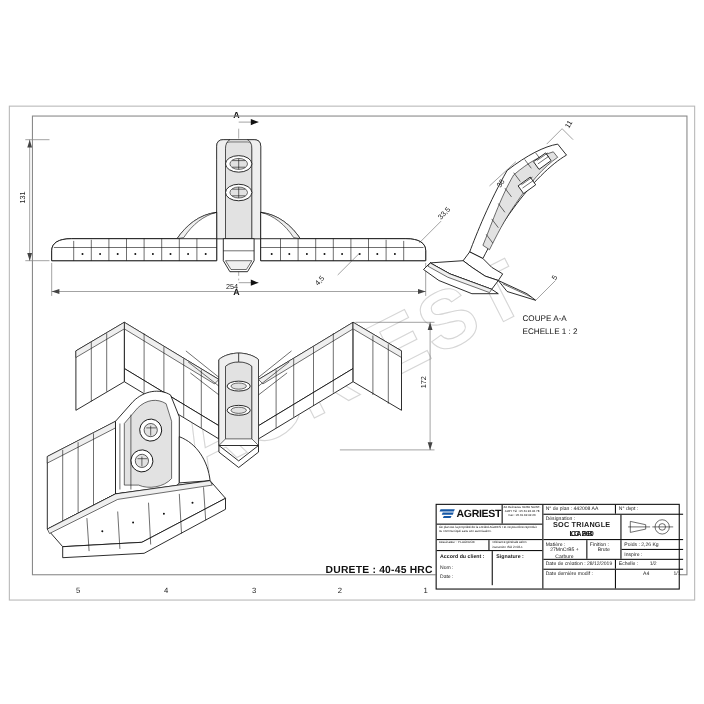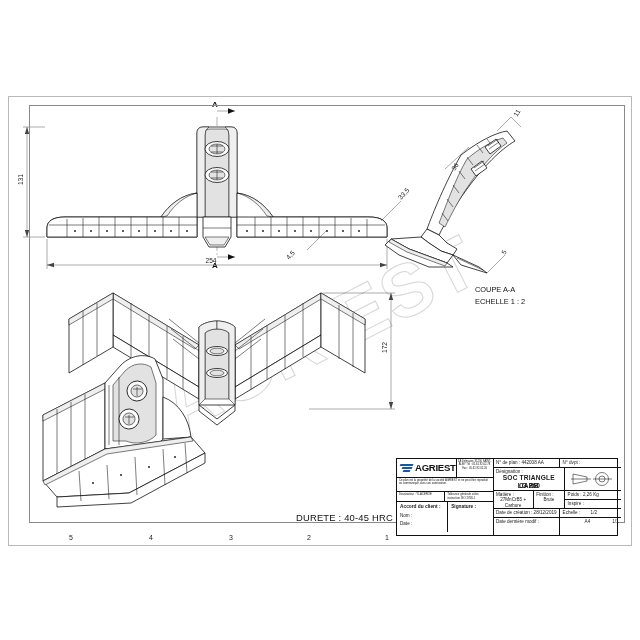--- a/index.html
+++ b/index.html
@@ -28,21 +28,21 @@
   .dim{stroke:#444;fill:none;stroke-width:.45;}
   .ctr{stroke:#555;fill:none;stroke-width:.45;stroke-dasharray:9,2.5,1.6,2.5;}
   .fillw{fill:#ffffff;}
   .fillg{fill:#efefef;}
   .fillgg{fill:#e2e2e2;}
   .dtxt{font-family:"Liberation Sans",sans-serif;font-size:6.6px;fill:#222;}
   .atxt{font-family:"Liberation Sans",sans-serif;font-size:8px;font-weight:bold;fill:#111;}
   .vtxt{font-family:"Liberation Sans",sans-serif;font-size:7.4px;fill:#111;}
 
   
-  #hardness{position:absolute;left:296px;top:512px;font-size:9.4px;font-weight:normal;
+  #hardness{position:absolute;left:296px;top:512px;font-size:9.4px;font-weight:bold;
             letter-spacing:.2px;color:#111;text-align:center;}
 
   
   #tb{position:absolute;left:396px;top:458px;width:222px;height:78px;
       border:1px solid #111;box-sizing:border-box;background:#fff;
       display:flex;font-size:4.6px;line-height:1.18;}
   #tb .col{box-sizing:border-box;}
   #tbL{width:98px;border-right:1px solid #111;display:flex;flex-direction:column;}
   #tbR{flex:1;display:flex;flex-direction:column;}
 

